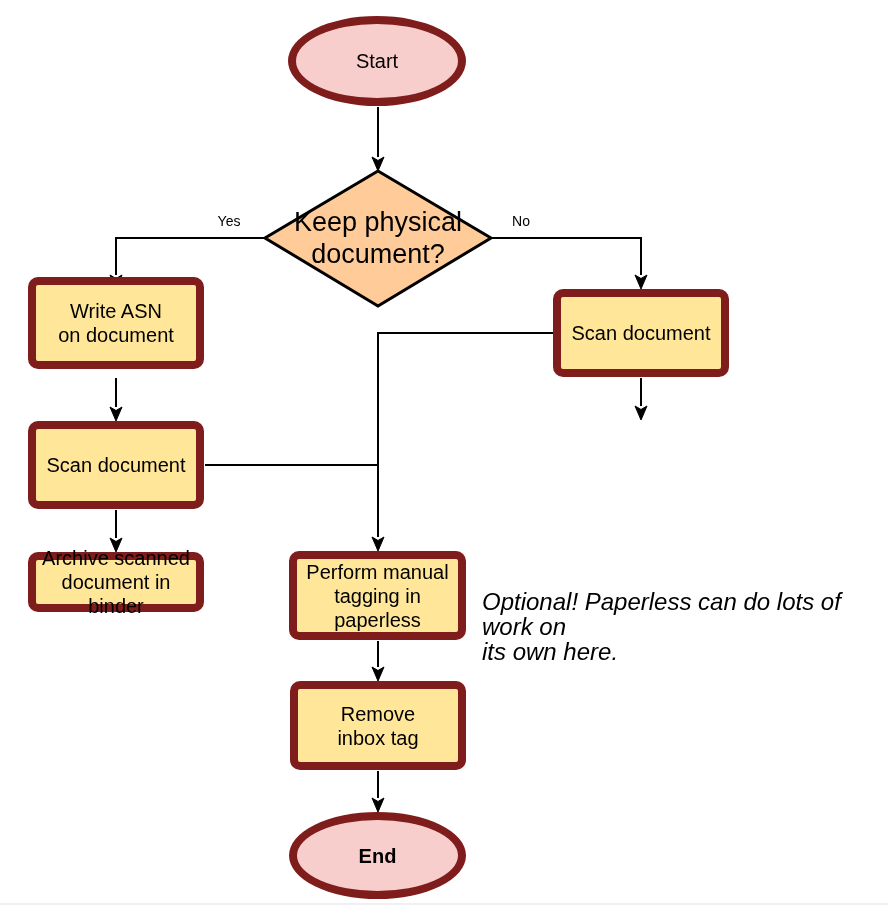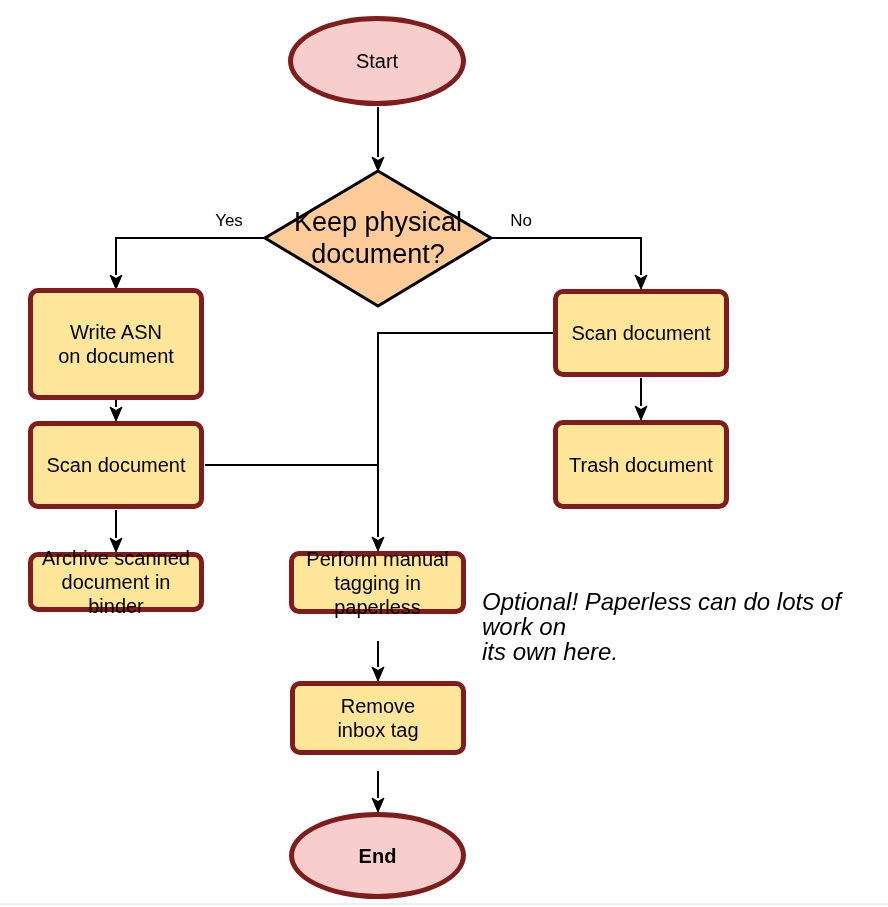--- a/index.html
+++ b/index.html
@@ -17,42 +17,42 @@
     position: absolute;
     left: 0; top: 0;
     width: 888px; height: 907px;
   }
   .node {
     position: absolute;
     display: flex;
     align-items: center;
     justify-content: center;
     text-align: center;
-    border: 5px solid #7f1d1d;
+    border: 8px solid #7f1d1d;
     font-size: 20px;
     line-height: 1.2;
     white-space: pre-line;
   }
   .terminator { border-radius: 50%; }
   .process { border-radius: 10px; }
   .diamond-label {
     position: absolute;
     display: flex;
     align-items: center;
     justify-content: center;
     text-align: center;
     font-size: 27px;
     line-height: 1.2;
     white-space: pre-line;
   }
   .edge-label {
     position: absolute;
     width: 60px;
     text-align: center;
-    font-size: 17px;
+    font-size: 14px;
     line-height: 20px;
   }
   .annotation {
     position: absolute;
     left: 482px;
     top: 589px;
     width: 404px;
     font-size: 24px;
     font-style: italic;
     line-height: 25px;
@@ -60,27 +60,27 @@
   }
   .page-edge {
     position: absolute;
     left: 0;
     top: 903px;
     width: 888px;
     height: 2px;
   }
   
   .n-start      { left: 288px; top:  16px; width: 178px; height:  90px; }
-  .n-write-asn  { left:  28px; top: 288px; width: 176px; height:  112px; }
+  .n-write-asn  { left:  28px; top: 277px; width: 176px; height:  92px; }
   .n-scan-left  { left:  28px; top: 421px; width: 176px; height:  88px; }
   .n-archive    { left:  28px; top: 552px; width: 176px; height:  60px; }
   .n-scan-right { left: 553px; top: 289px; width: 176px; height:  88px; }
   .n-trash      { left: 553px; top: 420px; width: 176px; height:  89px; }
-  .n-tagging    { left: 289px; top: 551px; width: 177px; height:  63px; }
-  .n-remove     { left: 290px; top: 681px; width: 176px; height:  74px; }
+  .n-tagging    { left: 289px; top: 551px; width: 177px; height:  89px; }
+  .n-remove     { left: 290px; top: 681px; width: 176px; height:  89px; }
   .n-end        { left: 289px; top: 812px; width: 177px; height:  87px; font-weight: bold; }
   .l-decision   { left: 266px; top: 204px; width: 224px; height:  68px; }
   .l-yes        { left: 199px; top: 211px; }
   .l-no         { left: 491px; top: 211px; }
 </style>
 </head>
 <body>
 
 <div class="canvas">
 
@@ -117,21 +117,20 @@
 on document</div>
 
   <div class="node process n-scan-left" style="background-color: rgb(255, 230, 153);">Scan document</div>
 
   <div class="node process n-archive" style="background-color: rgb(255, 230, 153);">Archive scanned
 document in
 binder</div>
 
   <div class="node process n-scan-right" style="background-color: rgb(255, 230, 153);">Scan document</div>
 
-  <div class="node process n-trash" style="background-color: rgb(255, 230, 153);">Trash document</div>
 
   <div class="node process n-tagging" style="background-color: rgb(255, 230, 153);">Perform manual
 tagging in
 paperless</div>
 
   <div class="annotation">Optional! Paperless can do lots of work on
 its own here.</div>
 
   <div class="node process n-remove" style="background-color: rgb(255, 230, 153);">Remove
 inbox tag</div>

